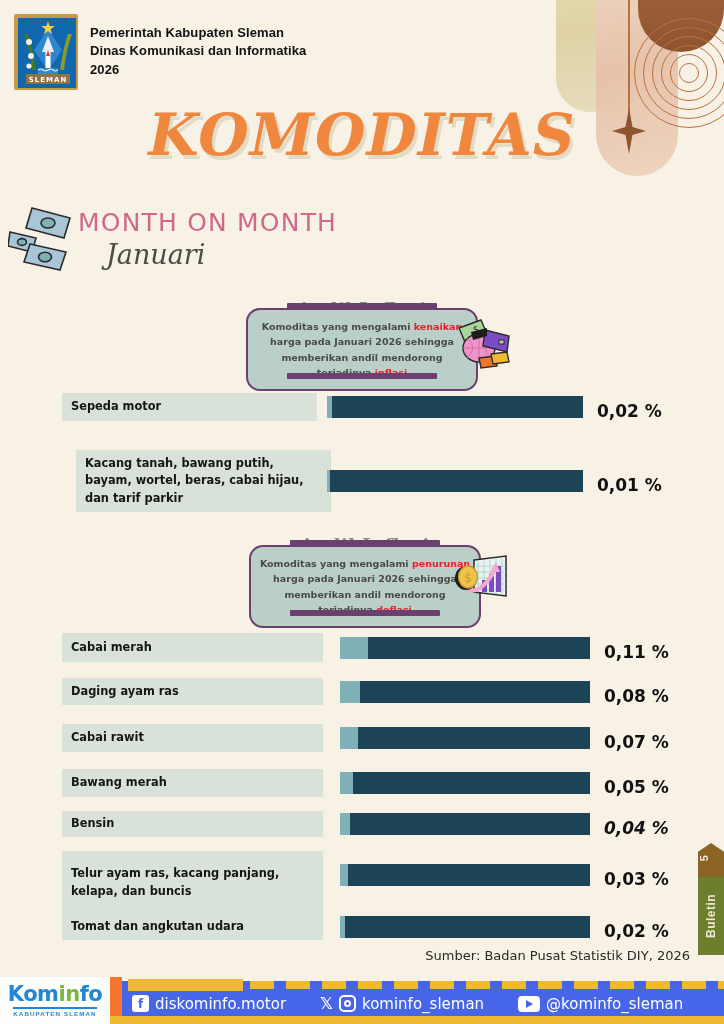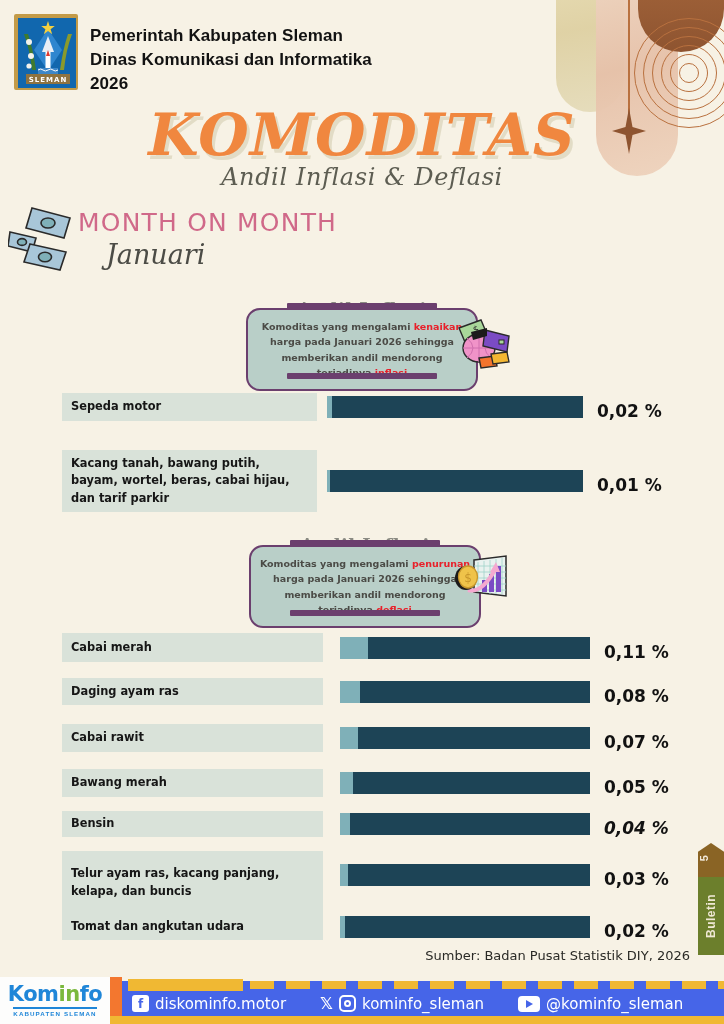--- a/index.html
+++ b/index.html
@@ -47,21 +47,21 @@
   .star-line { left: 628px; top: 0px; width: 1.6px; height: 118px; background: #b9713f; }
 
   
   .emblem {
     position: absolute; left: 14px; top: 14px; width: 64px; height: 76px;
     background: #1266ad; border: 2px solid #c39b48; border-radius: 2px;
     overflow: hidden;
   }
   .header-text {
     position: absolute; left: 90px; top: 24px;
-    font-size: 17px; font-weight: bold; color: #121212; line-height: 1.42;
+    font-size: 13px; font-weight: bold; color: #121212; line-height: 1.42;
     letter-spacing: .1px;
   }
 
   
   .title-main {
     position: absolute; left: 0; top: 101px; width: 724px; text-align: center;
     font-family: "DejaVu Serif", serif;
     font-size: 58px; font-weight: bold; font-style: italic;
     color: #f0873f; letter-spacing: 1px;
     text-shadow: 3px 4px 0 #e2dcc6;
@@ -246,21 +246,20 @@
     </svg>
   </div>
 
   <div class="header-text">
     <div>Pemerintah Kabupaten Sleman</div>
     <div>Dinas Komunikasi dan Informatika</div>
     <div>2026</div>
   </div>
 
   <div class="title-main">KOMODITAS</div>
-  <div class="title-sub">Andil Inflasi &amp; Deflasi</div>
 
   <svg class="money" viewBox="0 0 74 66">
     <g stroke="#2a2a2a" stroke-width="1.6" fill="#a8c6d8">
       <polygon points="24,2 62,12 56,32 18,22"></polygon>
       <ellipse cx="40" cy="17" rx="7" ry="5" fill="#7fb0b8"></ellipse>
       <polygon points="2,26 28,32 24,46 0,40"></polygon>
       <ellipse cx="14" cy="36" rx="4.5" ry="3.4" fill="#7fb0b8"></ellipse>
       <polygon points="22,38 58,46 52,64 16,56"></polygon>
       <ellipse cx="37" cy="51" rx="6.5" ry="4.8" fill="#7fb0b8"></ellipse>
     </g>
@@ -299,21 +298,21 @@
   <div id="rows-inflasi">
       <div class="row" style="top: 393px; height: 28px;">
         <div class="lbl" style="width: 255px; height: 28px;">Sepeda motor</div>
         <div class="bar-track" style="left: 265px; top: 3px; width: 256px;">
           <div class="bar-light" style="width: 5px;"></div>
           <div class="bar-dark" style="left: 5px; width: 251px;"></div>
         </div>
         <div class="bar-val" style="left: 535px; top: 8px;">0,02 %</div>
       </div>
       <div class="row" style="top: 450px; height: 62px;">
-        <div class="lbl" style="width: 255px; height: 62px;">Kacang tanah, bawang putih, bayam, wortel, beras, cabai hijau, dan tarif parkir</div>
+        <div class="lbl" style="width: 255px; height: 62px; margin-left: 14px;">Kacang tanah, bawang putih, bayam, wortel, beras, cabai hijau, dan tarif parkir</div>
         <div class="bar-track" style="left: 265px; top: 20px; width: 256px;">
           <div class="bar-light" style="width: 3px;"></div>
           <div class="bar-dark" style="left: 3px; width: 253px;"></div>
         </div>
         <div class="bar-val" style="left: 535px; top: 25px;">0,01 %</div>
       </div>
     </div>
 
   <div class="sec-head" style="left:220px; top:519px;">Andil Inflasi</div>
 

